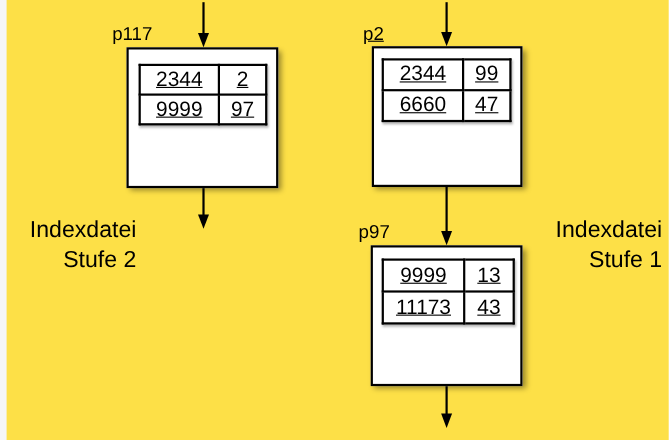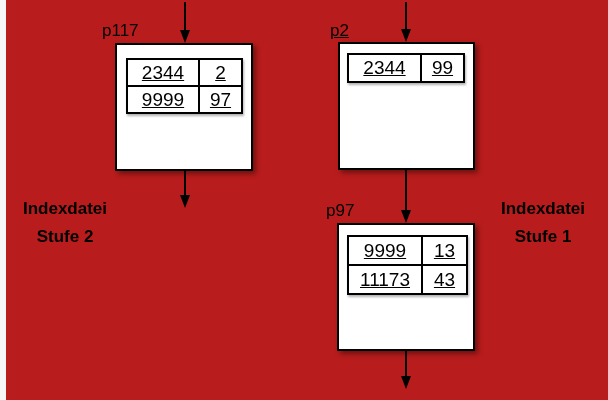--- a/index.html
+++ b/index.html
@@ -5,21 +5,21 @@
   html, body {
     margin: 0;
     padding: 0;
     font-family: "Liberation Sans", sans-serif;
     color: #000;
   }
   .canvas {
     position: relative;
     width: 608px;
     height: 400px;
-    background: #b91c1c;
+    background: #fde047;
     overflow: hidden;
   }
   .page-edge {
     position: absolute;
     left: 0; top: 0; bottom: 0;
     width: 6px;
     background: #f6f6f6;
   }
   
   .node {
@@ -77,25 +77,24 @@
     left: 1px; bottom: 0;
     width: 0; height: 0;
     border-left: 5px solid transparent;
     border-right: 5px solid transparent;
     border-top: 13px solid #000;
   }
   
   .level-label {
     position: absolute;
     width: 118px;
-    text-align: center;
-    font-size: 17px;
+    text-align: right;
+    font-size: 21px;
     line-height: 28px;
     color: #000;
-    font-weight: bold;
   }
 </style>
 </head>
 <body>
 
 <div class="canvas">
 
   <div class="page-edge"></div>
 
   <div class="arrow" style="left:179px; top:2px; height:41px;">
@@ -136,20 +135,24 @@
   </div>
 
   <div class="node-label" style="left:330px; top:21px;text-decoration:underline;">p2</div>
   <div class="node" style="left:338px; top:42px; width:137px; height:128px;">
     <table class="ptable t2" style="left:7px; top:9px;">
       <tbody>
         <tr>
           <td class="c-key">2344</td>
           <td class="c-ptr">99</td>
         </tr>
+        <tr>
+          <td class="c-key">6660</td>
+          <td class="c-ptr">47</td>
+        </tr>
       </tbody>
     </table>
   </div>
 
   <div class="node-label" style="left:326px; top:201px;">p97</div>
   <div class="node" style="left:337px; top:223px; width:138px; height:128px;">
     <table class="ptable t97" style="left:8px; top:10px;">
       <tbody>
         <tr>
           <td class="c-key">9999</td>

